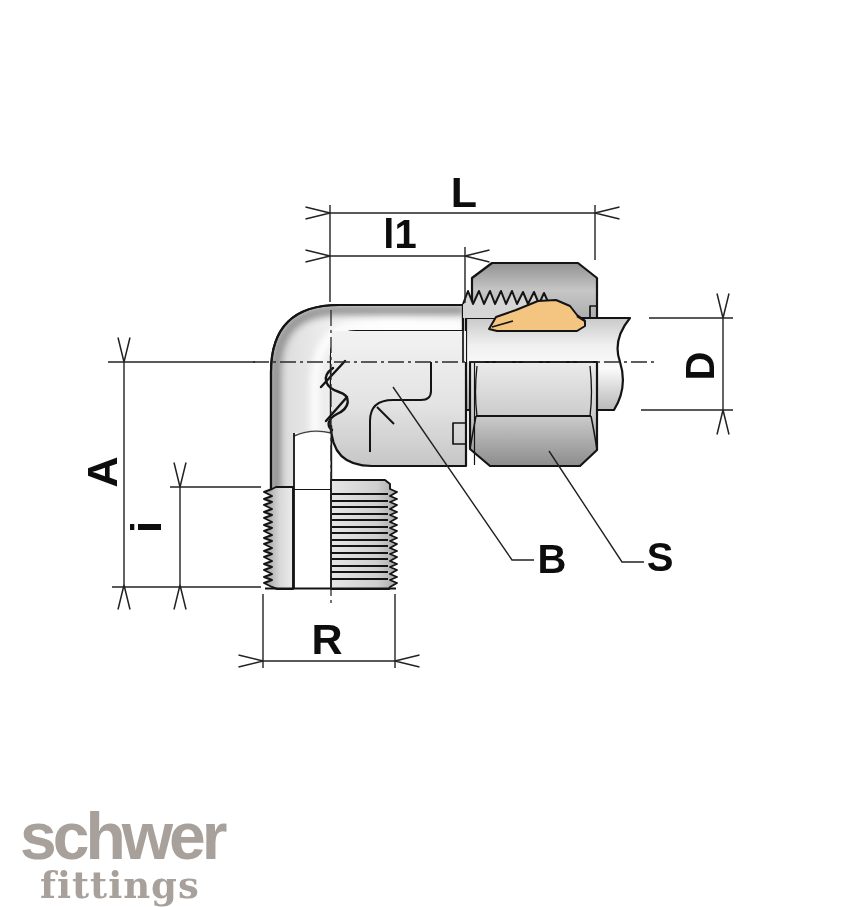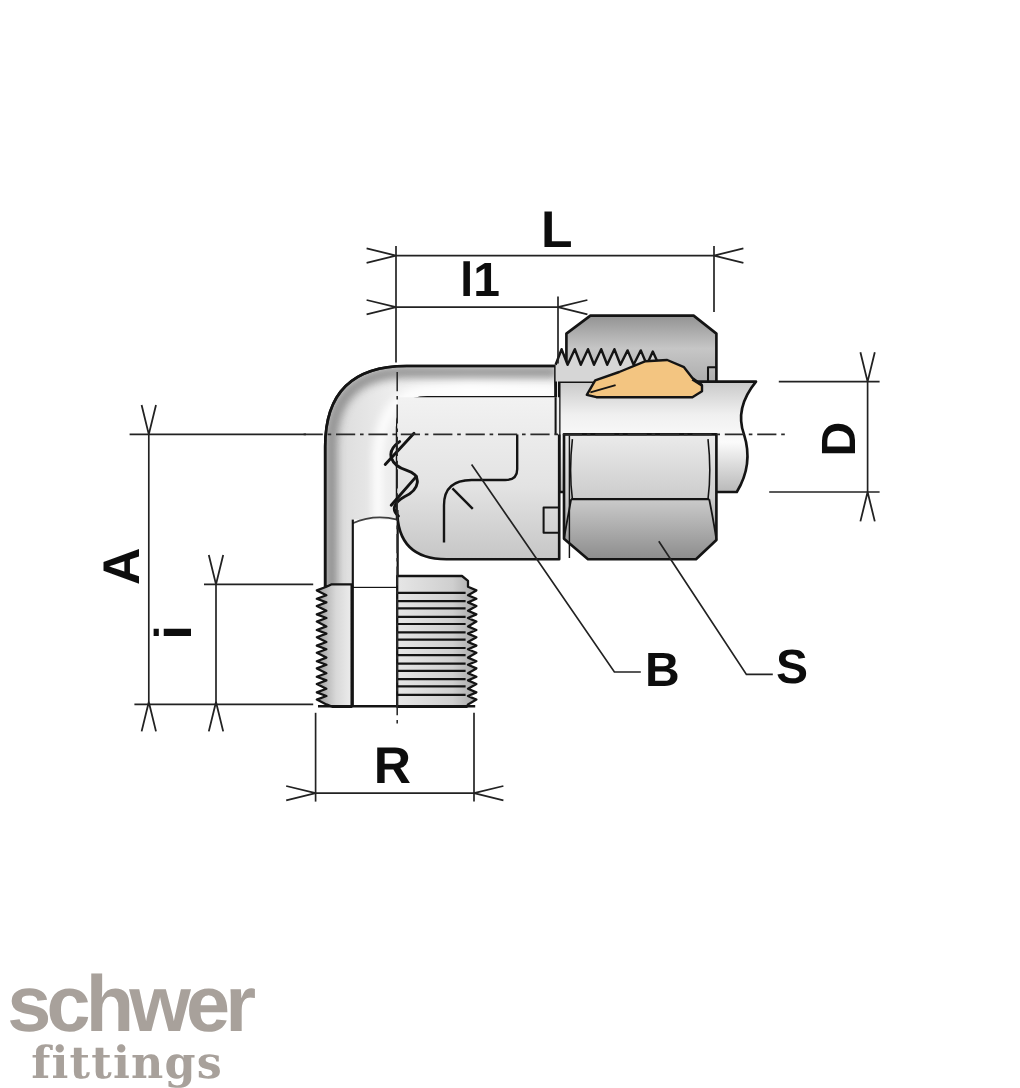--- a/index.html
+++ b/index.html
@@ -3,21 +3,21 @@
 <meta charset="utf-8">
 <style>
   html,body{margin:0;padding:0;background:#fff;}
   #stage{position:relative;width:850px;height:907px;background:#fff;overflow:hidden;
          font-family:"Liberation Sans",sans-serif;}
   #drawing{position:absolute;left:0;top:0;}
   .dimlabel{position:absolute;font:bold 40px "Liberation Sans",sans-serif;color:#0d0d0d;
             transform:translate(-50%,-50%);white-space:nowrap;}
   .dimlabel.big{font-size:43px;}
   .rot{transform:translate(-50%,-50%) rotate(-90deg);}
-  #logo{position:absolute;left:6px;top:806px;}
+  #logo{position:absolute;left:20px;top:806px;}
   .brand{font:bold 66px "Liberation Sans",sans-serif;letter-spacing:-4px;
          color:#a8a19b;line-height:0.92;display:block;}
   .fittings{font:bold 37px "DejaVu Serif",serif;color:#a8a19b;display:block;
             margin-left:20px;letter-spacing:1px;line-height:1;}
 </style>
 </head>
 <body>
 
 <div id="stage">
 

